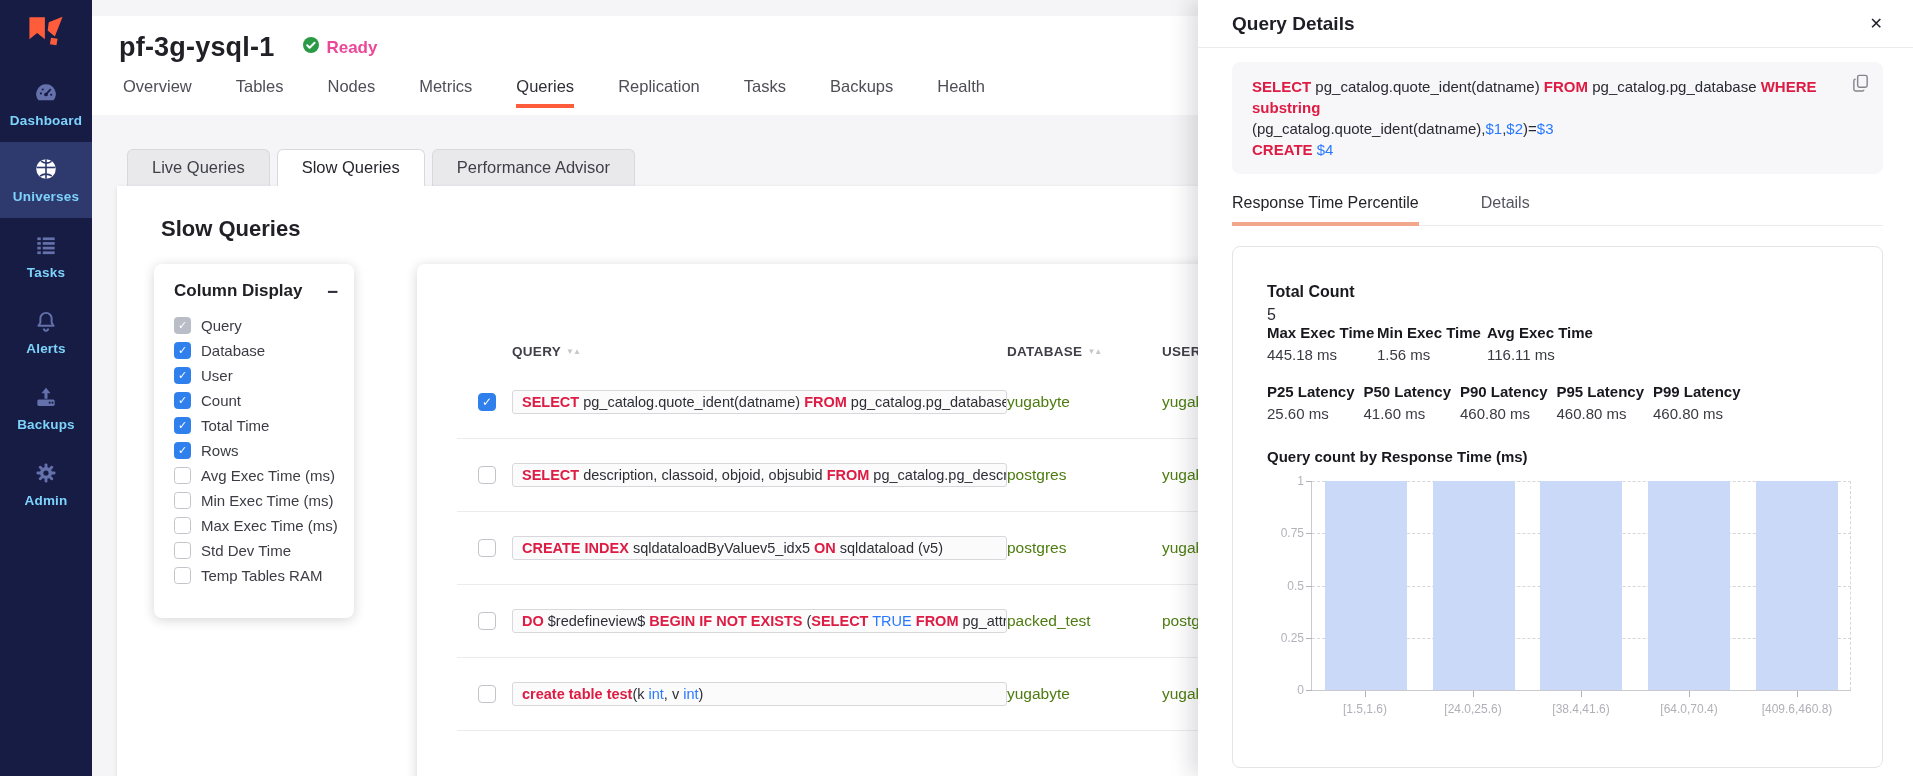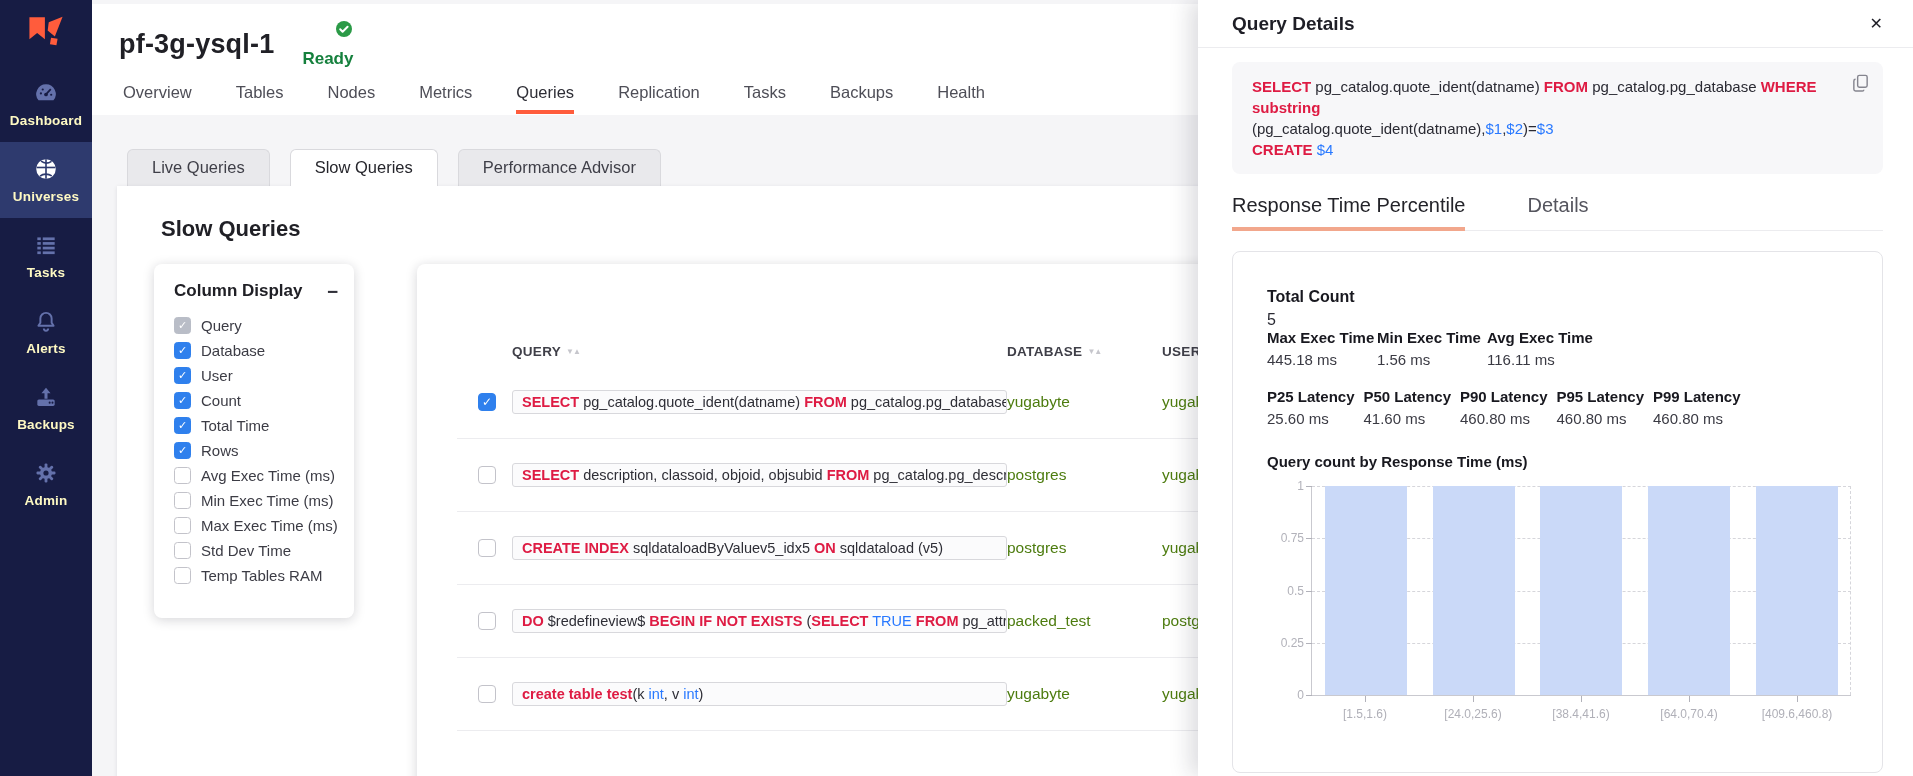--- a/index.html
+++ b/index.html
@@ -4,35 +4,35 @@
 <style>
   * { margin:0; padding:0; box-sizing:border-box; }
   html,body { width:1913px; height:776px; overflow:hidden; }
   body { font-family:"Liberation Sans","DejaVu Sans",sans-serif; background:#f5f5f7; position:relative; color:#26262c; }
 
   
   .sidebar { position:absolute; left:0; top:0; bottom:0; width:92px; background:#171c44; z-index:20; display:flex; flex-direction:column; }
   .logo-wrap { height:66px; display:flex; align-items:center; justify-content:center; padding-top:6px; }
   .nav-item { height:76px; display:flex; flex-direction:column; align-items:center; justify-content:center; gap:7px; cursor:pointer; }
   .nav-item.active { background:#2e3a6e; }
-  .nav-label { color:#fef9c3; font-size:13.5px; font-weight:700; letter-spacing:.2px; }
+  .nav-label { color:#7dd3fc; font-size:13.5px; font-weight:700; letter-spacing:.2px; }
   .nav-icon { height:26px; display:flex; align-items:center; }
 
   
-  .main-header { position:absolute; left:92px; top:4px; right:0; height:115px; background:#ffffff; z-index:1; }
+  .main-header { position:absolute; left:92px; top:16px; right:0; height:115px; background:#ffffff; z-index:1; }
   .title-row { display:flex; align-items:center; gap:28px; padding:16px 0 0 27px; }
   .uni-title { font-size:27px; font-weight:800; color:#202026; letter-spacing:.2px; }
-  .status { display:flex; align-items:flex-end; gap:6px; color:#15803d; font-weight:700; font-size:17px;flex-direction:column; }
+  .status { display:flex; align-items:center; gap:6px; color:#ec4899; font-weight:700; font-size:17px; }
   .tabs { display:flex; gap:44px; margin:14px 0 0 31px; }
   .tab { font-size:16.5px; color:#4e4e57; padding-bottom:8px; border-bottom:4px solid transparent; cursor:pointer; }
   .tab.active { color:#2e2e36; border-bottom-color:#ff5c3c; }
 
   
   .content { position:absolute; left:92px; top:115px; right:0; bottom:0; background:#f5f5f7; overflow:hidden; z-index:1; }
-  .subtabs { display:flex; gap:20px; margin:34px 0 0 35px; align-items:flex-end; }
+  .subtabs { display:flex; gap:7px; margin:34px 0 0 35px; align-items:flex-end; }
   .subtab { font-size:16.5px; color:#3f3f48; background:#e9e9ec; border:1px solid #d9d9dd; border-bottom:none; padding:8px 24px 9px; border-radius:6px 6px 0 0; cursor:pointer; }
   .subtab.active { background:#ffffff; color:#26262c; position:relative; z-index:2; }
   .big-card { margin:0 24px 0 25px; background:#ffffff; border-radius:0 8px 8px 8px; box-shadow:0 1px 4px rgba(20,20,40,.10); height:640px; padding:30px 24px 0 25px; position:relative; }
   .page-title { font-size:22px; font-weight:800; color:#202026; margin:0 0 22px 19px; }
   .cards-row { display:flex; align-items:flex-start; gap:63px; }
 
   
   .cd-card { width:200px; background:#fff; border-radius:8px; box-shadow:0 2px 12px rgba(20,20,40,.18); padding:17px 16px 30px 20px;margin-left:12px; }
   .cd-head { display:flex; align-items:center; justify-content:space-between; margin-bottom:12px; }
   .cd-title { font-size:17px; font-weight:800; color:#202026; }
@@ -58,21 +58,21 @@
 
   
   .panel { position:absolute; left:1198px; top:0; width:715px; height:776px; background:#ffffff; z-index:30; box-shadow:-8px 0 20px rgba(25,25,45,.15); }
   .qd-head { height:48px; display:flex; align-items:center; justify-content:space-between; padding:0 30px 0 34px; border-bottom:1px solid #ececef; }
   .qd-title { font-size:19px; font-weight:800; color:#1e1e26; }
   .qd-close { font-size:16px; font-weight:700; color:#1e1e26; cursor:pointer; }
   .qd-body { padding:14px 30px 0 34px; }
   .sql-box { background:#f7f7f9; border-radius:8px; padding:14px 52px 14px 20px; position:relative; font-size:15px; line-height:21px; color:#2a2a33; }
   .copy-btn { position:absolute; top:11px; right:13px; cursor:pointer; }
   .qd-tabs { display:flex; gap:62px; margin-top:20px; border-bottom:1px solid #ececef; }
-  .qd-tab { font-size:20px; color:#55555e; padding-bottom:10px; border-bottom:4px solid transparent; margin-bottom:-1px; cursor:pointer; }
+  .qd-tab { font-size:16px; color:#55555e; padding-bottom:10px; border-bottom:4px solid transparent; margin-bottom:-1px; cursor:pointer; }
   .qd-tab.active { color:#232329; border-bottom-color:#f2a78c; }
   .stats-card { margin-top:20px; border:1px solid #e4e4e8; border-radius:8px; padding:36px 34px 0 34px; height:522px; }
   .stat-label { font-size:15px; font-weight:800; color:#18181f; }
   .stat-value { font-size:15px; color:#3a3a43; margin-top:5px; }
   .tc-label { font-size:16px; font-weight:800; color:#18181f; }
   .tc-value { font-size:16px; color:#2a2a33; margin-top:5px; }
   .stats-row1 { display:flex; }
   .stats-row1 .stat-col { width:110px; }
   .stats-row2 { margin-top:20px; display:flex; }
   .stats-row2 .stat-col { width:96.5px; }

